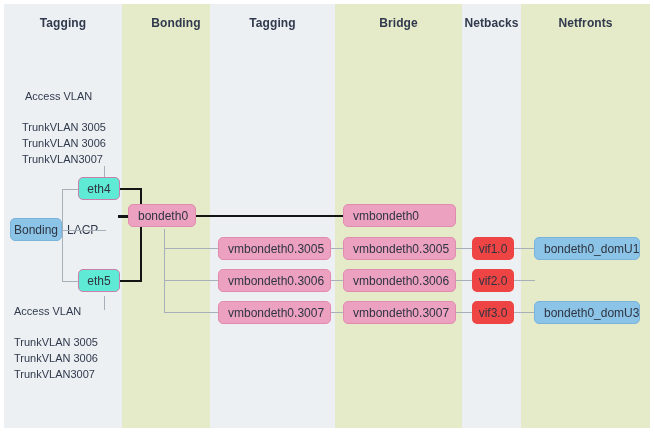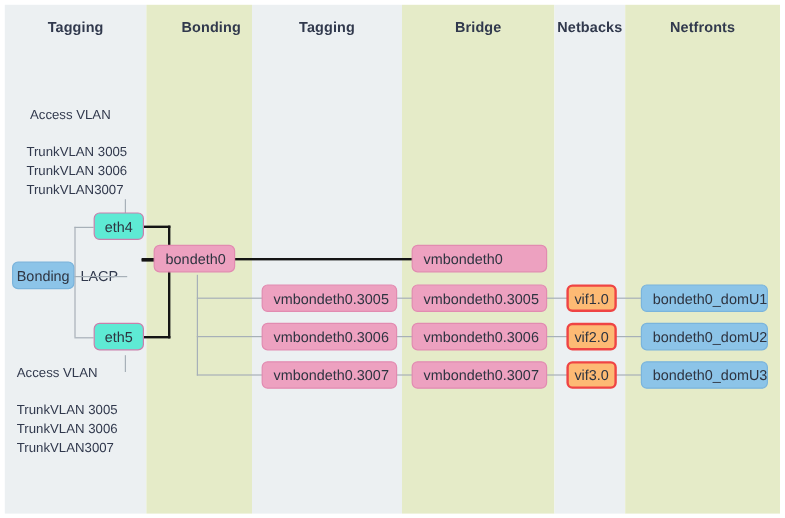--- a/index.html
+++ b/index.html
@@ -63,22 +63,22 @@
   }
   .node-pink-dark {
     background: #5eead4;
     border: 1px solid #c97fab;
   }
   .node-blue {
     background: #8cc4e8;
     border: 1px solid #7ab4dc;
   }
   .node-white {
-    background: #fdba74;
-    border: 2px solid #ef4444;
+    background: #ef4444;
+    border: 4px solid #ef4444;
   }
   .node-center { justify-content: center; padding-left: 0; }
 
   
   .line {
     position: absolute;
     background: #a7b0b8;
   }
   .line-h { height: 1px; }
   .line-v { width: 1px; }
@@ -168,16 +168,15 @@
   <div class="node node-pink" style="left:343px; top:204px; width:113px;">vmbondeth0</div>
   <div class="node node-pink" style="left:343px; top:237px; width:113px;">vmbondeth0.3005</div>
   <div class="node node-pink" style="left:343px; top:269px; width:113px;">vmbondeth0.3006</div>
   <div class="node node-pink" style="left:343px; top:301px; width:113px;">vmbondeth0.3007</div>
 
   <div class="node node-white node-center" style="left:472px; top:237px; width:42px;">vif1.0</div>
   <div class="node node-white node-center" style="left:472px; top:269px; width:42px;">vif2.0</div>
   <div class="node node-white node-center" style="left:472px; top:301px; width:42px;">vif3.0</div>
 
   <div class="node node-blue" style="left:534px; top:237px; width:106px;">bondeth0_domU1</div>
-  <div class="node node-blue" style="left:534px; top:269px; width:106px;">bondeth0_domU2</div>
   <div class="node node-blue" style="left:534px; top:301px; width:106px;">bondeth0_domU3</div>
 
 </div>
 
 </body></html>

